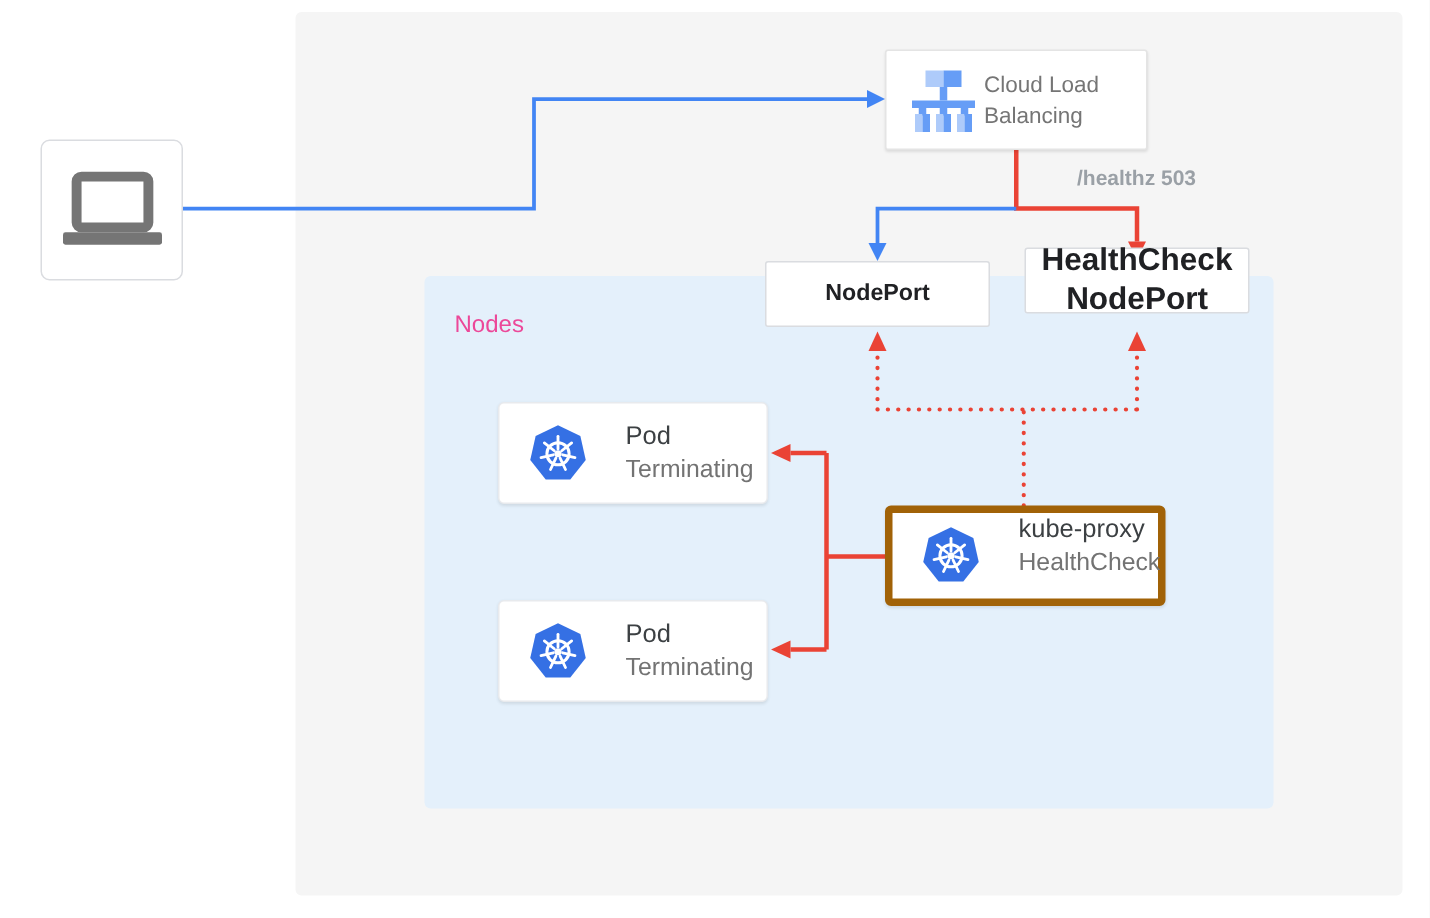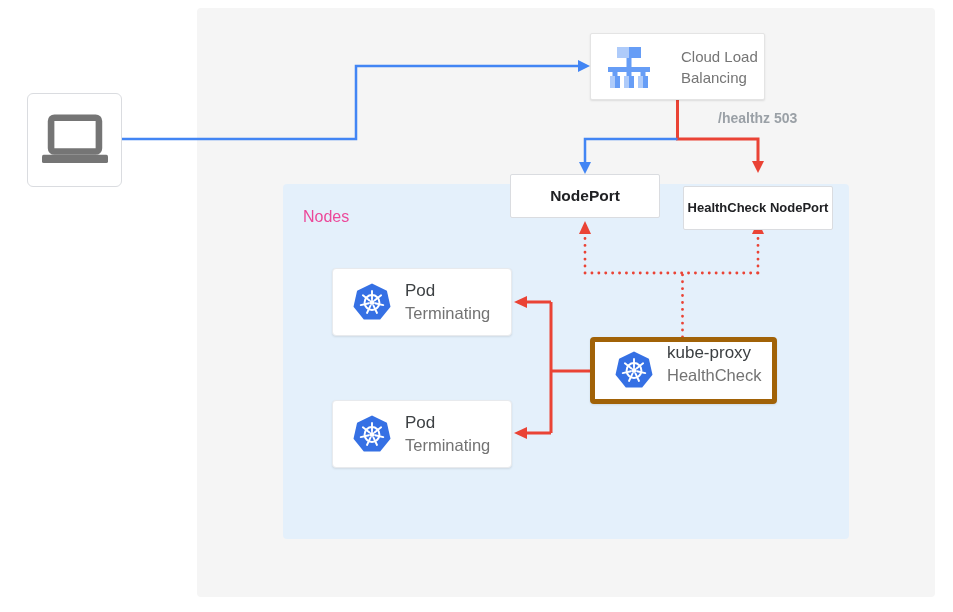--- a/index.html
+++ b/index.html
@@ -22,33 +22,33 @@
   .edge-dotted{fill:none;stroke:var(--red,#ea4335);stroke-width:2.8px;stroke-dasharray:0.1 6.8;stroke-linecap:round}
   .head-blue{fill:var(--blue,#4285f4)}
   .head-red{fill:var(--red,#ea4335)}
 
   
   .box{background:#fff;box-sizing:border-box;z-index:3}
   #client-box{left:27px;top:93px;width:95px;height:94px;border:1px solid #dadce0;border-radius:6px;
     display:flex;align-items:center;justify-content:center}
   #clb-box{left:590px;top:33px;width:175px;height:67px;border:1px solid #e4e4e4;border-radius:2px;
     box-shadow:0 1px 2px rgba(0,0,0,.10);display:flex;align-items:center;padding-left:15px}
-  #clb-box .box-text{margin-left:29px;width:96px;font-size:15px;line-height:21px;color:#757575}
+  #clb-box .box-text{margin-left:4px;width:96px;font-size:15px;line-height:21px;color:#757575}
   .port-box{width:150px;height:44px;border:1px solid #dadce0;border-radius:2px;
     display:flex;align-items:center;justify-content:center;text-align:center;
     font-weight:bold;color:#202124}
   #nodeport-box{left:510px;top:174px;font-size:15.5px}
-  #healthcheck-box{left:683px;top:186px;font-size:13px;line-height:1.25}
+  #healthcheck-box{left:683px;top:165px;font-size:21px;line-height:1.25}
   .svc-box{left:332px;width:180px;height:68px;border:1px solid #e8eaed;border-radius:4px;
     box-shadow:0 1px 2px rgba(60,64,67,.12);display:flex;align-items:center;padding-left:18px}
   #pod1-box{top:268px}
   #pod2-box{top:400px}
   #kube-proxy-box{left:590px;top:337px;width:187px;height:67px;border:5px solid #a16207;border-radius:4px;
     box-shadow:0 1px 2px rgba(60,64,67,.12);display:flex;padding-left:18px}
-  .svc-text{margin-left:12px}
+  .svc-text{margin-left:24px}
   .svc-title{font-size:17px;line-height:22px;color:#3c4043}
   .svc-sub{font-size:16.5px;line-height:22px;color:#737373}
 
   #healthz-label{left:718px;top:110px;font-size:14px;font-weight:bold;color:#9aa0a6;z-index:3}
 
   .icon{display:inline-flex;align-items:center;justify-content:center;flex:0 0 auto}
 </style>
 </head>
 <body>
 

